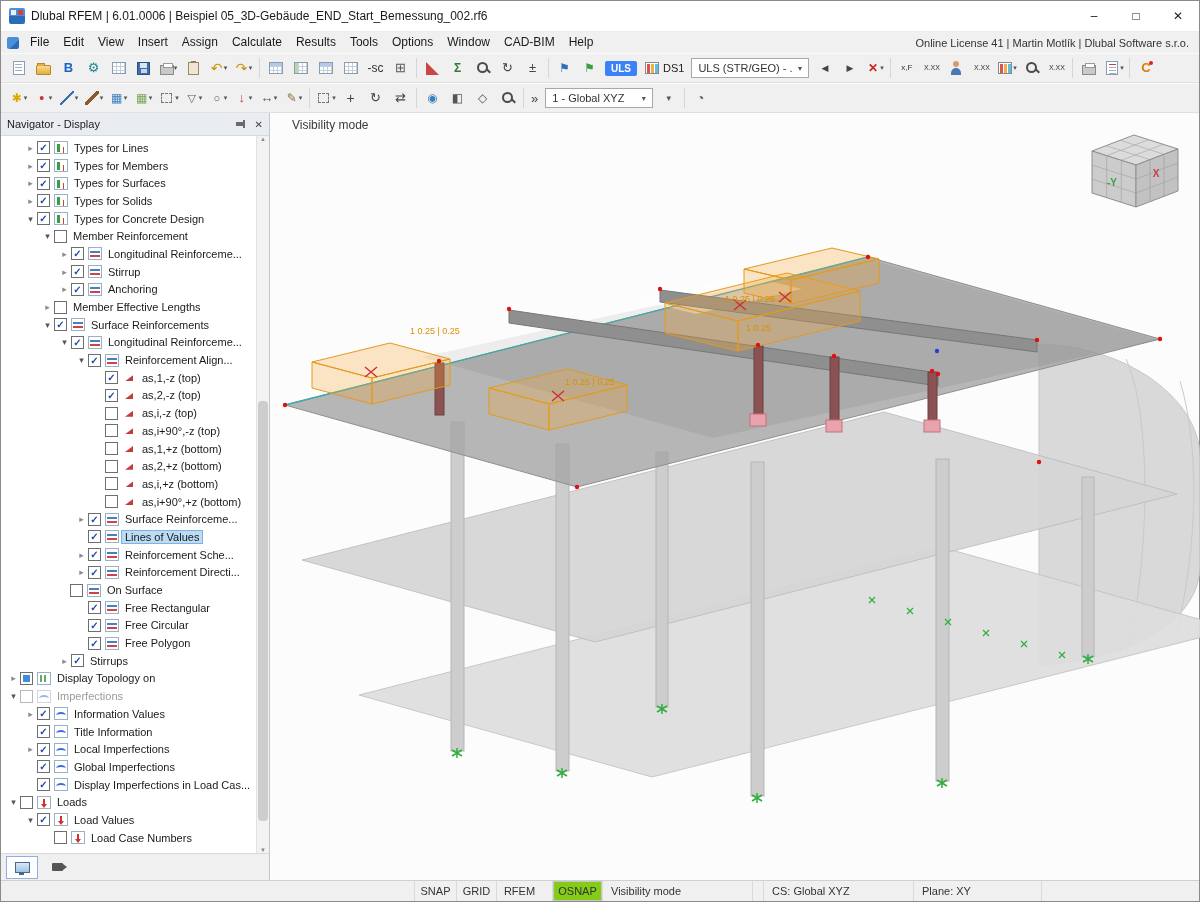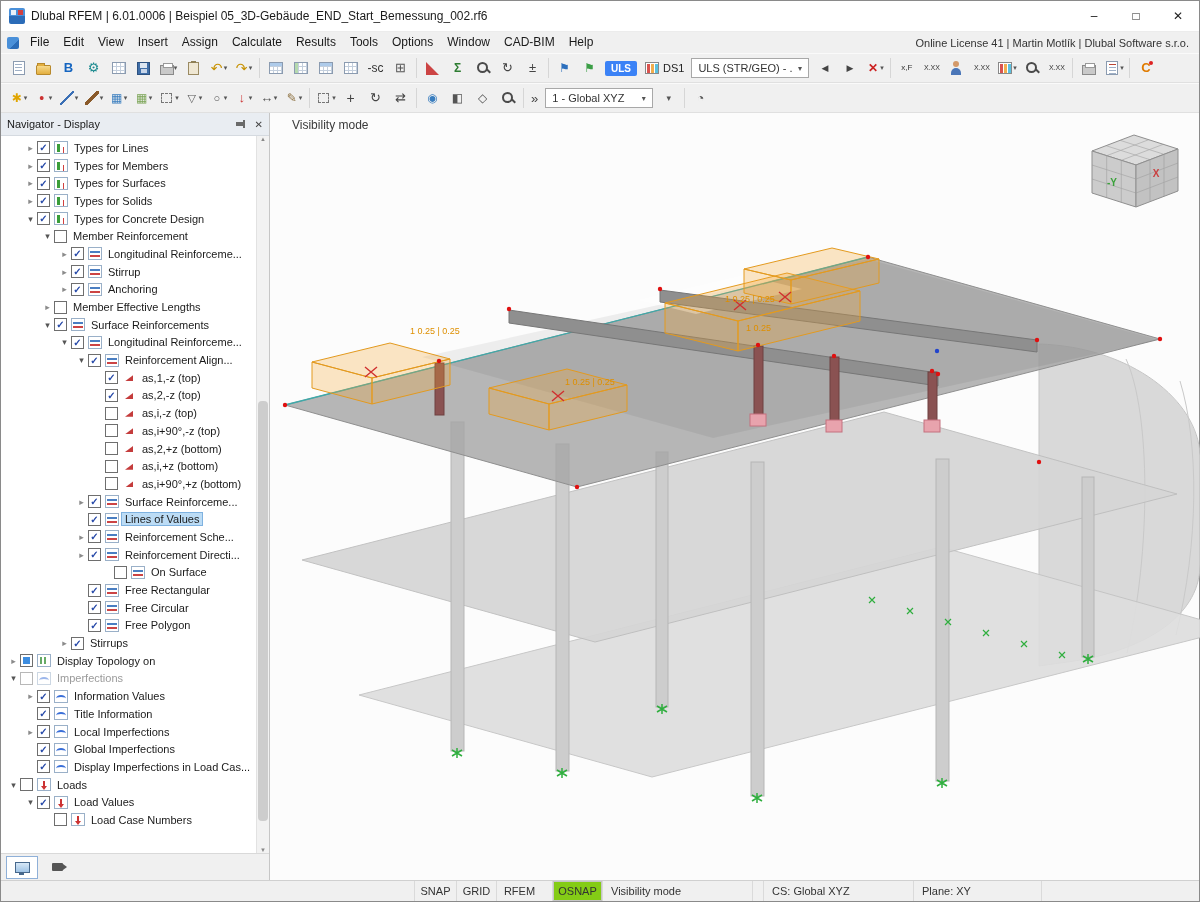--- a/index.html
+++ b/index.html
@@ -486,20 +486,26 @@
             <div class="trow" style="padding-left: 91px;">
               <span class="texp"></span>
               <span class="tcheck c-off"></span>
               <span class="ticon ticon-as"></span>
               <span class="tlabel">as,i+90°,-z (top)</span>
             </div>
             <div class="trow" style="padding-left: 91px;">
               <span class="texp"></span>
               <span class="tcheck c-off"></span>
               <span class="ticon ticon-as"></span>
+              <span class="tlabel">as,1,+z (bottom)</span>
+            </div>
+            <div class="trow" style="padding-left: 91px;">
+              <span class="texp"></span>
+              <span class="tcheck c-off"></span>
+              <span class="ticon ticon-as"></span>
               <span class="tlabel">as,2,+z (bottom)</span>
             </div>
             <div class="trow" style="padding-left: 91px;">
               <span class="texp"></span>
               <span class="tcheck c-off"></span>
               <span class="ticon ticon-as"></span>
               <span class="tlabel">as,i,+z (bottom)</span>
             </div>
             <div class="trow" style="padding-left: 91px;">
               <span class="texp"></span>
@@ -524,21 +530,21 @@
               <span class="tcheck c-on">✓</span>
               <span class="ticon ticon-reinf"></span>
               <span class="tlabel">Reinforcement Sche...</span>
             </div>
             <div class="trow" style="padding-left: 74px;">
               <span class="texp">▸</span>
               <span class="tcheck c-on">✓</span>
               <span class="ticon ticon-reinf"></span>
               <span class="tlabel">Reinforcement Directi...</span>
             </div>
-            <div class="trow" style="padding-left: 100px;">
+            <div class="trow" style="padding-left: 56px;">
               <span class="texp"></span>
               <span class="tcheck c-off"></span>
               <span class="ticon ticon-reinf"></span>
               <span class="tlabel">On Surface</span>
             </div>
             <div class="trow" style="padding-left: 74px;">
               <span class="texp"></span>
               <span class="tcheck c-on">✓</span>
               <span class="ticon ticon-reinf"></span>
               <span class="tlabel">Free Rectangular</span>

